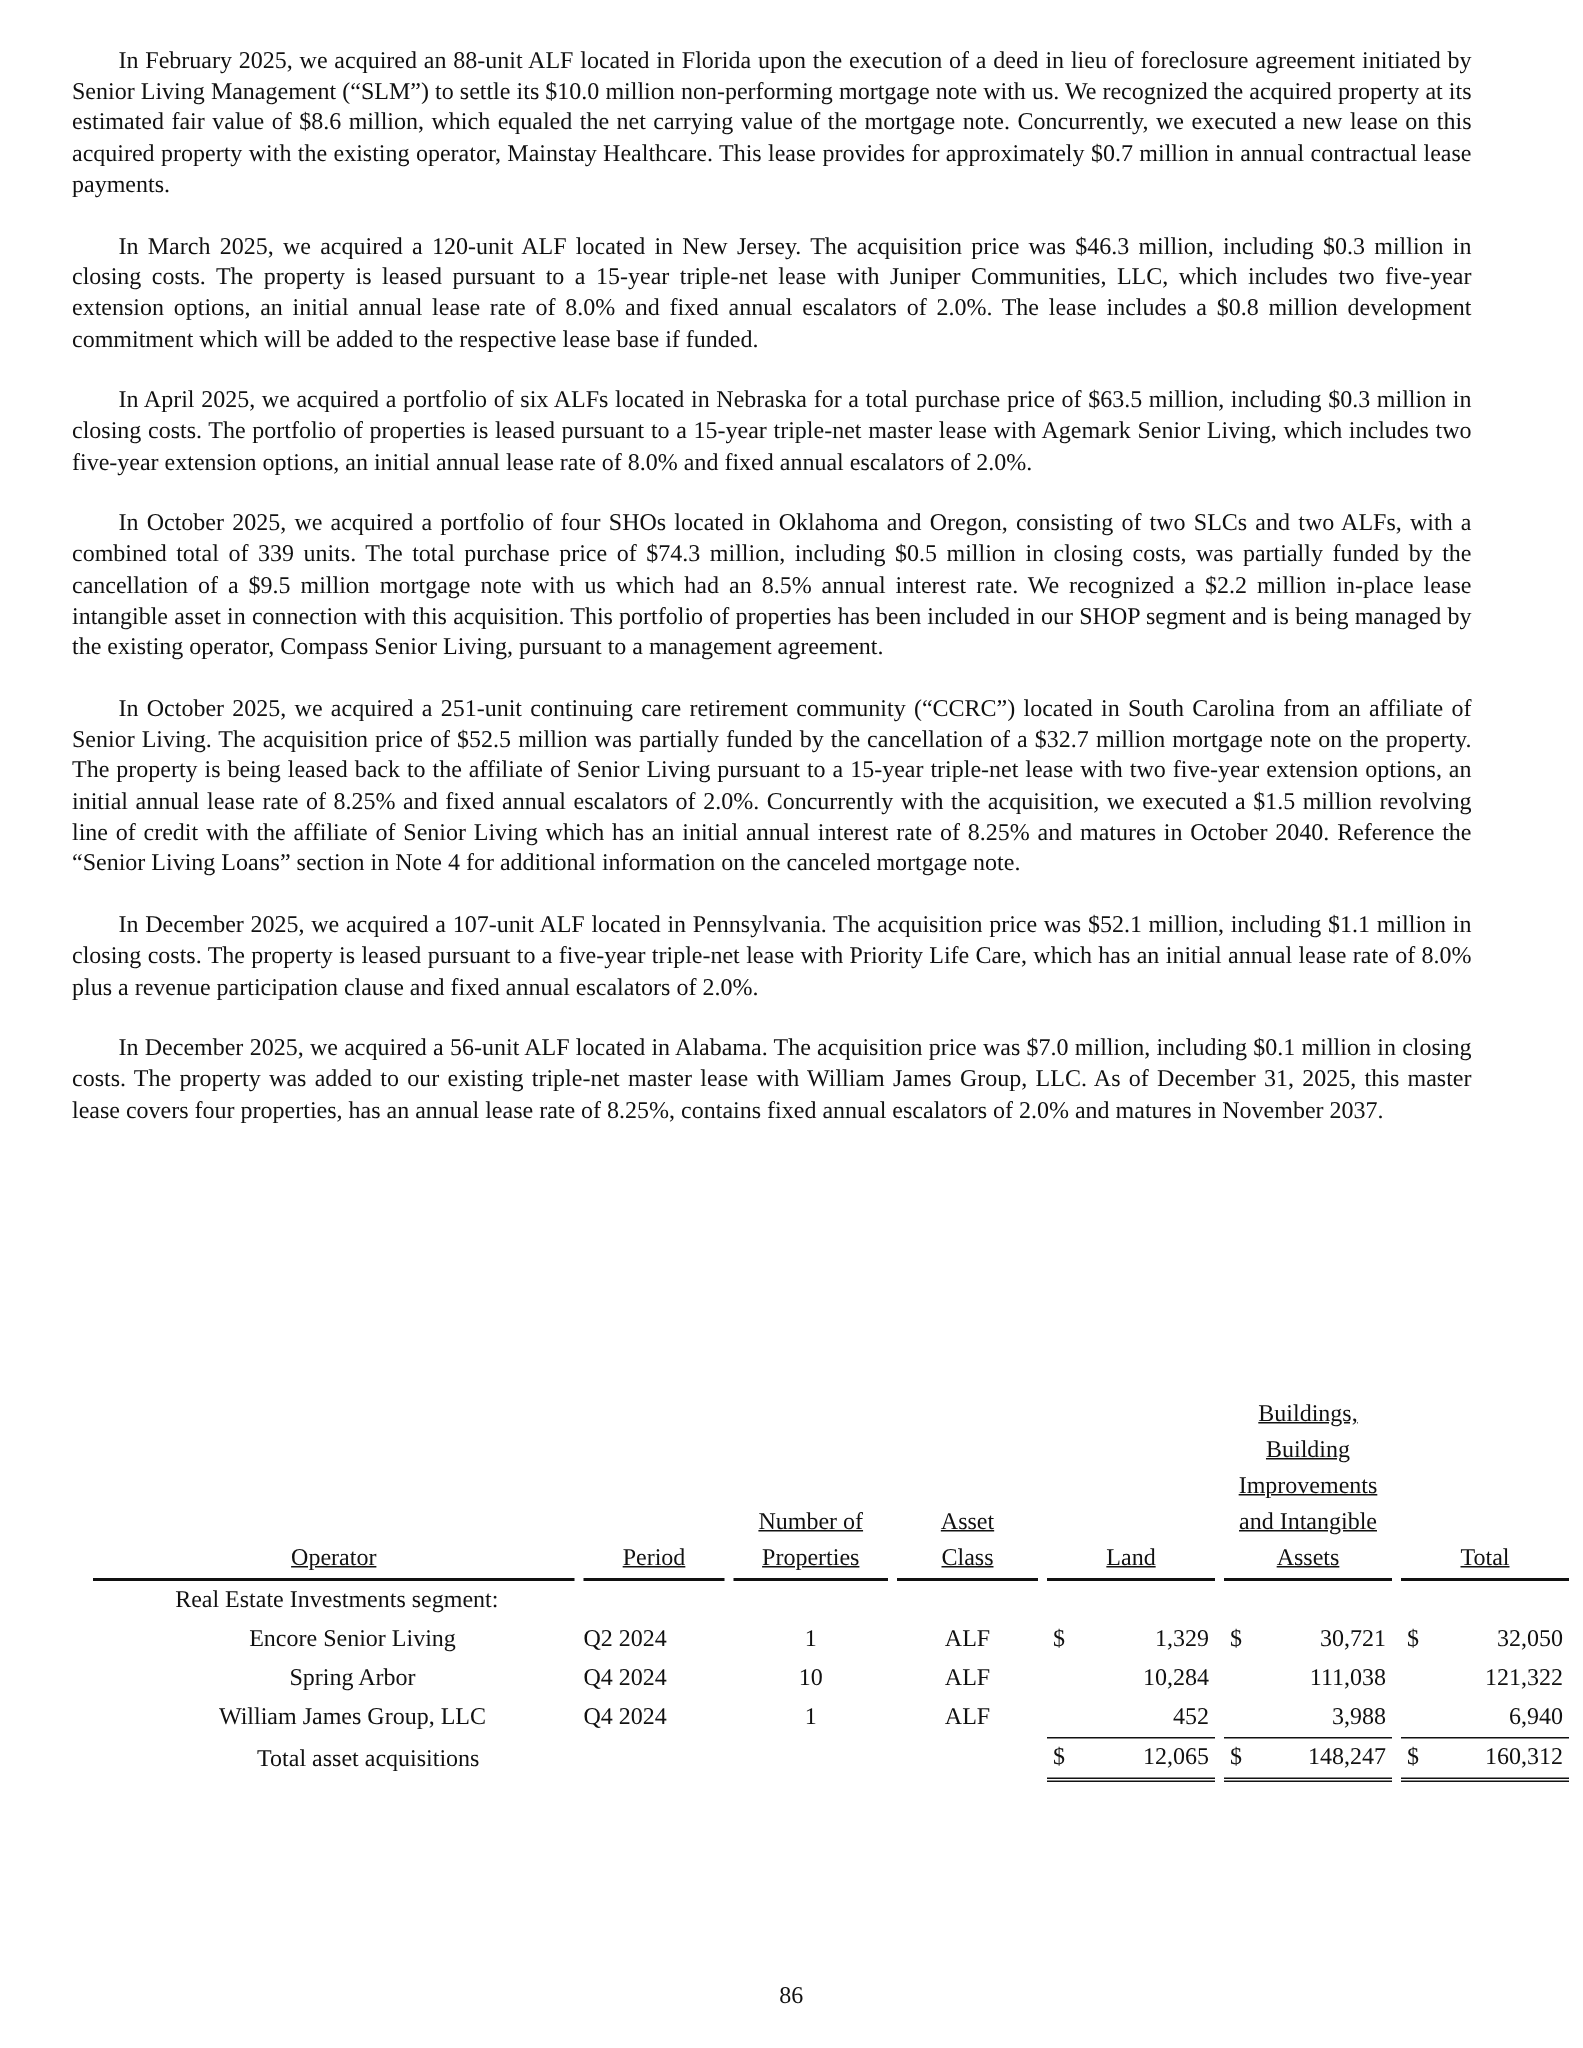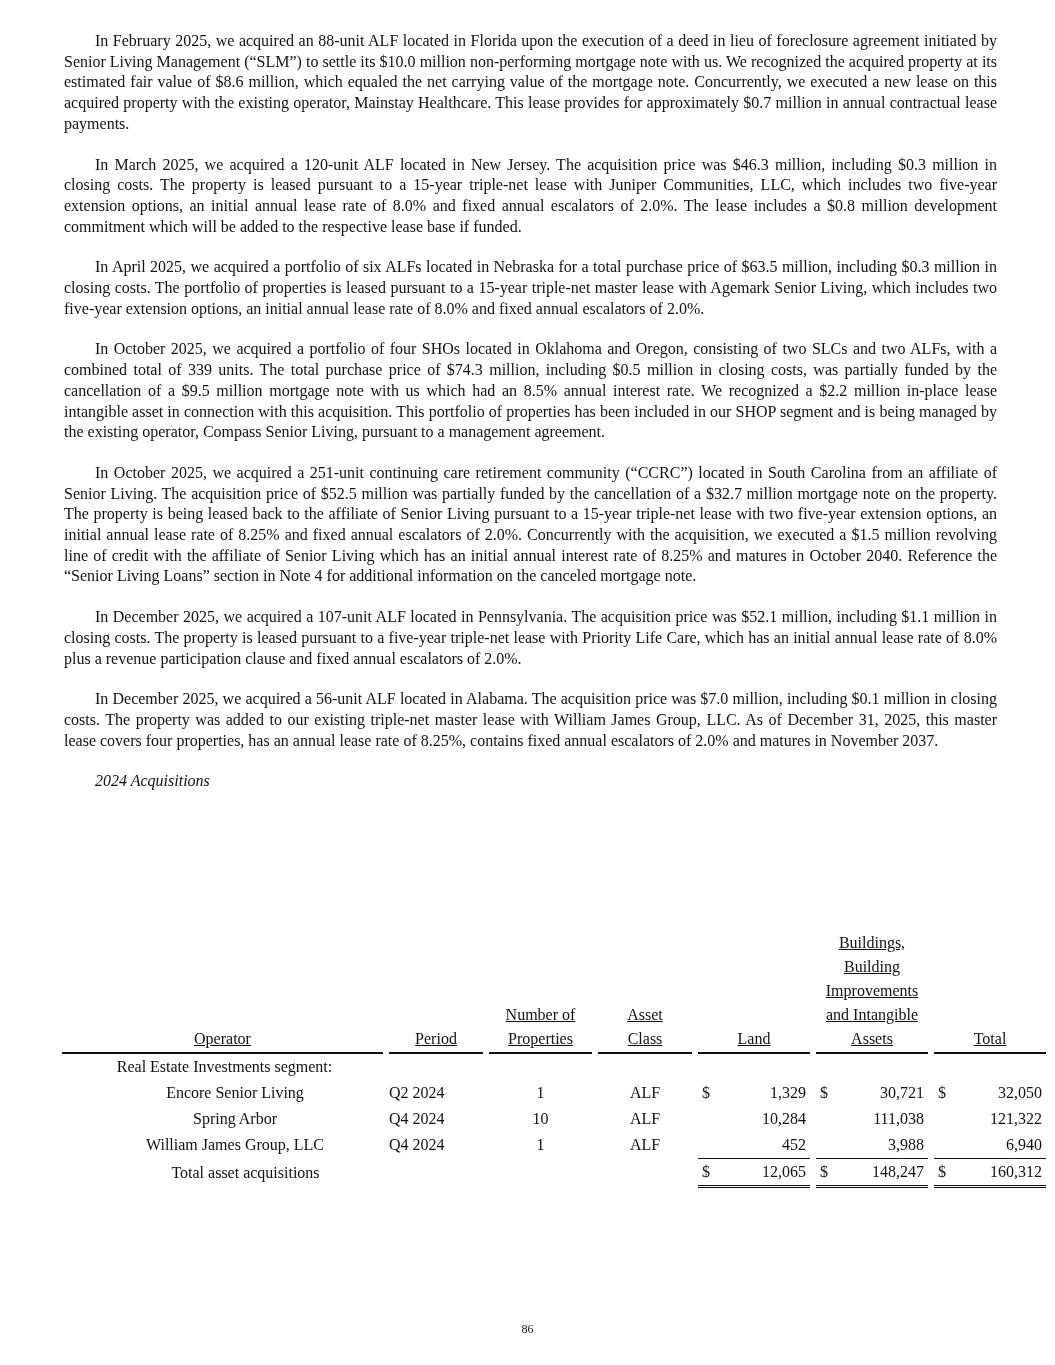--- a/index.html
+++ b/index.html
@@ -7,21 +7,21 @@
       width: 1055px;
       height: 1365px;
       position: relative;
       font-family: "Liberation Serif", "DejaVu Serif", serif;
       font-size: 16px;
       color: #111111;
       overflow: hidden;
     }
     .page {
       position: absolute;
-      left: 64px;
+      left: 48px;
       top: 31px;
       width: 933px;
     }
     .para {
       margin: 0 0 20px 0;
       line-height: 20.7px;
       text-align: justify;
       text-indent: 31px;
     }
     .subhead {
@@ -62,35 +62,34 @@
     .row-section td.c-op { padding-left: 4px; }
     .row-item td.c-op { padding-left: 25px; }
     .row-total td.c-op { padding-left: 46px; }
     .sub-top { border-top: 1px solid #111; }
     .dbl { border-bottom: 3px double #111; }
     .pagenum {
       position: absolute;
       left: 0; width: 1055px;
       top: 1322px;
       text-align: center;
-      font-size: 12px;
+      font-size: 16px;
     }
   </style>
 </head>
 <body>
 
 <div class="page">
   <p class="para">In February 2025, we acquired an 88-unit ALF located in Florida upon the execution of a deed in lieu of foreclosure agreement initiated by Senior Living Management (“SLM”) to settle its $10.0 million non-performing mortgage note with us. We recognized the acquired property at its estimated fair value of $8.6 million, which equaled the net carrying value of the mortgage note. Concurrently, we executed a new lease on this acquired property with the existing operator, Mainstay Healthcare. This lease provides for approximately $0.7 million in annual contractual lease payments.</p>
   <p class="para">In March 2025, we acquired a 120-unit ALF located in New Jersey. The acquisition price was $46.3 million, including $0.3 million in closing costs. The property is leased pursuant to a 15-year triple-net lease with Juniper Communities, LLC, which includes two five-year extension options, an initial annual lease rate of 8.0% and fixed annual escalators of 2.0%. The lease includes a $0.8 million development commitment which will be added to the respective lease base if funded.</p>
   <p class="para">In April 2025, we acquired a portfolio of six ALFs located in Nebraska for a total purchase price of $63.5 million, including $0.3 million in closing costs. The portfolio of properties is leased pursuant to a 15-year triple-net master lease with Agemark Senior Living, which includes two five-year extension options, an initial annual lease rate of 8.0% and fixed annual escalators of 2.0%.</p>
   <p class="para">In October 2025, we acquired a portfolio of four SHOs located in Oklahoma and Oregon, consisting of two SLCs and two ALFs, with a combined total of 339 units. The total purchase price of $74.3 million, including $0.5 million in closing costs, was partially funded by the cancellation of a $9.5 million mortgage note with us which had an 8.5% annual interest rate. We recognized a $2.2 million in-place lease intangible asset in connection with this acquisition. This portfolio of properties has been included in our SHOP segment and is being managed by the existing operator, Compass Senior Living, pursuant to a management agreement.</p>
   <p class="para">In October 2025, we acquired a 251-unit continuing care retirement community (“CCRC”) located in South Carolina from an affiliate of Senior Living. The acquisition price of $52.5 million was partially funded by the cancellation of a $32.7 million mortgage note on the property. The property is being leased back to the affiliate of Senior Living pursuant to a 15-year triple-net lease with two five-year extension options, an initial annual lease rate of 8.25% and fixed annual escalators of 2.0%. Concurrently with the acquisition, we executed a $1.5 million revolving line of credit with the affiliate of Senior Living which has an initial annual interest rate of 8.25% and matures in October 2040. Reference the “Senior Living Loans” section in Note 4 for additional information on the canceled mortgage note.</p>
   <p class="para">In December 2025, we acquired a 107-unit ALF located in Pennsylvania. The acquisition price was $52.1 million, including $1.1 million in closing costs. The property is leased pursuant to a five-year triple-net lease with Priority Life Care, which has an initial annual lease rate of 8.0% plus a revenue participation clause and fixed annual escalators of 2.0%.</p>
   <p class="para">In December 2025, we acquired a 56-unit ALF located in Alabama. The acquisition price was $7.0 million, including $0.1 million in closing costs. The property was added to our existing triple-net master lease with William James Group, LLC. As of December 31, 2025, this master lease covers four properties, has an annual lease rate of 8.25%, contains fixed annual escalators of 2.0% and matures in November 2037.</p>
-  <p class="subhead">2024 Acquisitions</p>
 </div>
 
 <table class="acq">
   <thead>
     <tr>
       <th class="c-op hline">Operator</th>
       <th class="gap"></th>
       <th class="c-per hline">Period</th>
       <th class="gap"></th>
       <th class="c-num hline"><span>Number of</span><br><span>Properties</span></th>

